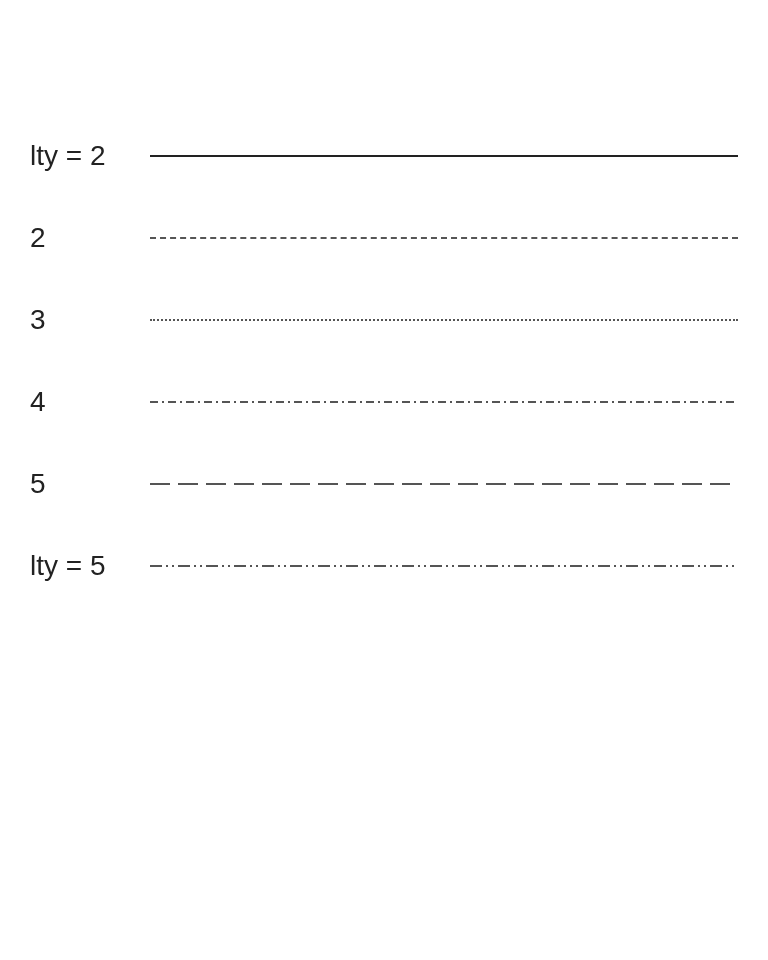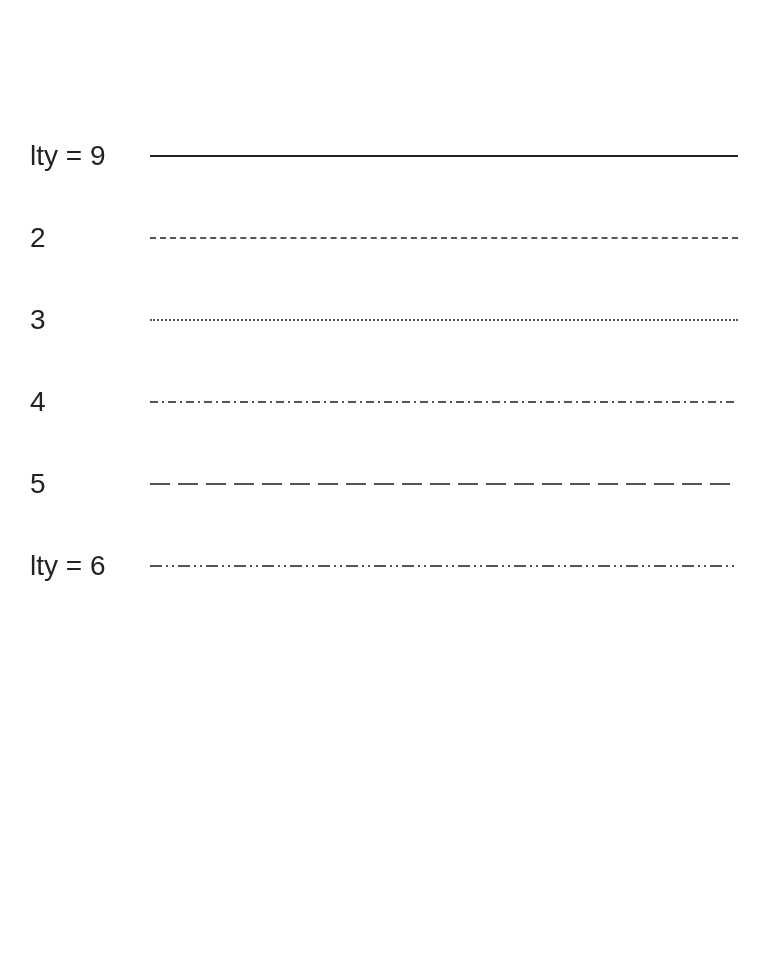--- a/index.html
+++ b/index.html
@@ -120,21 +120,21 @@
         transparent 28px
       );
     }
   </style>
 </head>
 <body>
 
 <div class="container">
 
   <div class="line-row">
-    <div class="label">lty = 9</div>
+    <div class="label">lty = 2</div>
     <div class="line-area">
       <hr class="line-solid">
     </div>
   </div>
 
   <div class="line-row">
     <div class="label">2</div>
     <div class="line-area">
       <hr class="line-dashed">
     </div>
@@ -155,19 +155,19 @@
   </div>
 
   <div class="line-row">
     <div class="label">5</div>
     <div class="line-area">
       <div class="line-longdash"></div>
     </div>
   </div>
 
   <div class="line-row">
-    <div class="label">lty = 6</div>
+    <div class="label">lty = 5</div>
     <div class="line-area">
       <div class="line-dashdotdot"></div>
     </div>
   </div>
 
 </div>
 
 </body></html>

